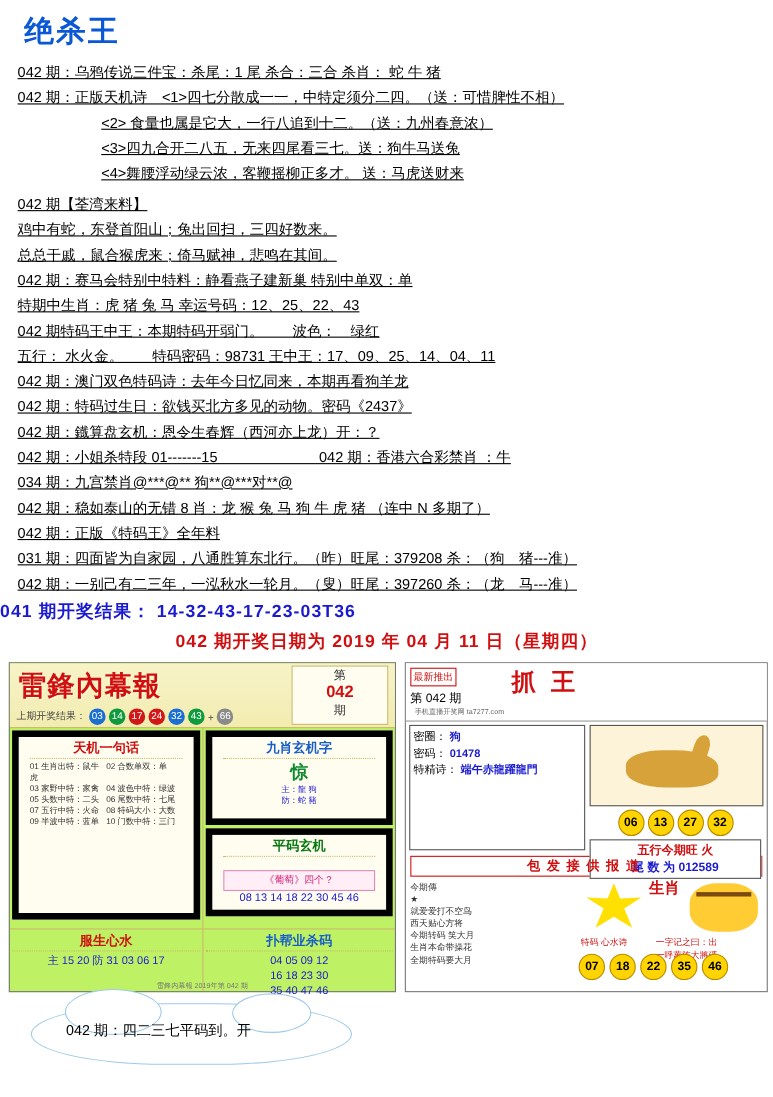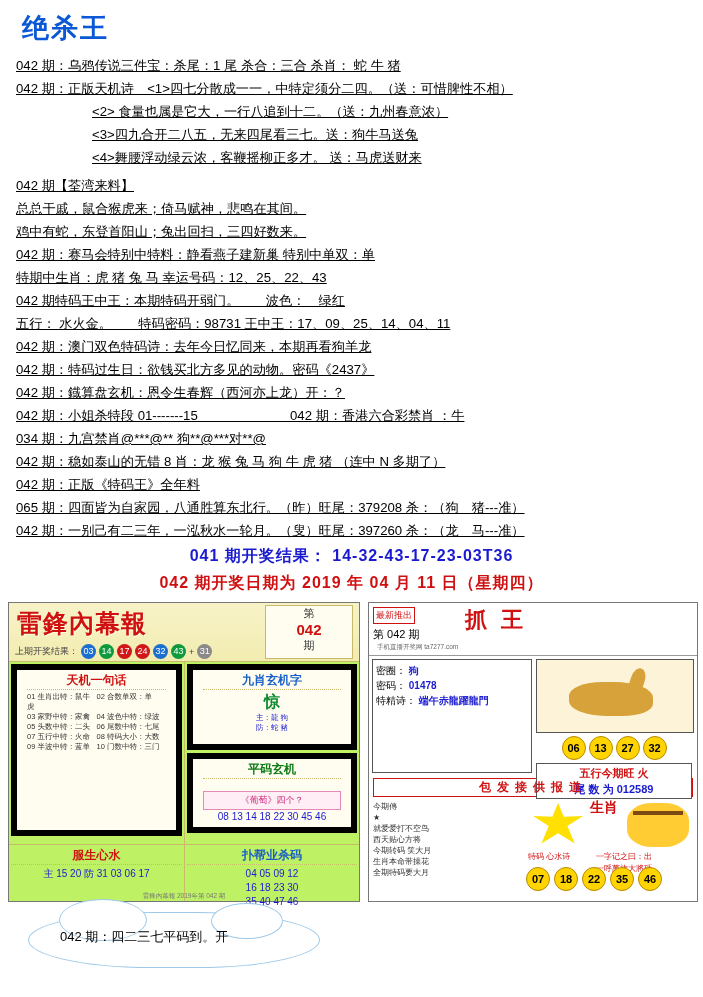--- a/index.html
+++ b/index.html
@@ -26,21 +26,21 @@
   .ln{
     font-size:13.2px;
     line-height:23px;
     white-space:nowrap;
     color:#000;
   }
   .ln.indent1{padding-left:76px;}
   .spacer{height:5px;}
 
   .result{
-    text-align:center;
+    text-align:left;
     color:#1a1ad0;
     font-size:16px;
     font-weight:bold;
     padding-top:4px;
     letter-spacing:1px;
   }
   .date{
     text-align:center;
     color:#d01010;
     font-size:16px;
@@ -229,34 +229,34 @@
   <div class="brand">绝杀王</div>
 
   <div class="lines">
     <div class="ln">042 期：乌鸦传说三件宝：杀尾：1 尾 杀合：三合 杀肖： 蛇 牛 猪</div>
     <div class="ln">042 期：正版天机诗　&lt;1&gt;四七分散成一一，中特定须分二四。（送：可惜脾性不相）</div>
     <div class="ln indent1">&lt;2&gt; 食量也属是它大，一行八追到十二。（送：九州春意浓）</div>
     <div class="ln indent1">&lt;3&gt;四九合开二八五，无来四尾看三七。送：狗牛马送兔</div>
     <div class="ln indent1">&lt;4&gt;舞腰浮动绿云浓，客鞭摇柳正多才。 送：马虎送财来</div>
     <div class="spacer"></div>
     <div class="ln">042 期【荃湾来料】</div>
+    <div class="ln">鸡中有蛇，东登首阳山；兔出回扫，三四好数来。</div>
     <div class="ln">总总干戚，鼠合猴虎来；倚马赋神，悲鸣在其间。</div>
-    <div class="ln">鸡中有蛇，东登首阳山；兔出回扫，三四好数来。</div>
     <div class="ln">042 期：赛马会特别中特料：静看燕子建新巢 特别中单双：单</div>
     <div class="ln">特期中生肖：虎 猪 兔 马 幸运号码：12、25、22、43</div>
     <div class="ln">042 期特码王中王：本期特码开弱门。　　波色：　绿红</div>
     <div class="ln">五行： 水火金。　　特码密码：98731 王中王：17、09、25、14、04、11</div>
     <div class="ln">042 期：澳门双色特码诗：去年今日忆同来，本期再看狗羊龙</div>
     <div class="ln">042 期：特码过生日：欲钱买北方多见的动物。密码《2437》</div>
     <div class="ln">042 期：鐡算盘玄机：恩令生春辉（西河亦上龙）开：？</div>
     <div class="ln">042 期：小姐杀特段 01-------15　　　　　　　042 期：香港六合彩禁肖 ：牛</div>
     <div class="ln">034 期：九宫禁肖@***@** 狗**@***对**@</div>
     <div class="ln">042 期：稳如泰山的无错 8 肖：龙 猴 兔 马 狗 牛 虎 猪 （连中 N 多期了）</div>
     <div class="ln">042 期：正版《特码王》全年料</div>
-    <div class="ln">065 期：四面皆为自家园，八通胜算东北行。（昨）旺尾：379208 杀：（狗　猪---准）</div>
+    <div class="ln">031 期：四面皆为自家园，八通胜算东北行。（昨）旺尾：379208 杀：（狗　猪---准）</div>
     <div class="ln">042 期：一别己有二三年，一泓秋水一轮月。（叟）旺尾：397260 杀：（龙　马---准）</div>
   </div>
 
   <div class="result">041 期开奖结果： 14-32-43-17-23-03T36</div>
   <div class="date">042 期开奖日期为 2019 年 04 月 11 日（星期四）</div>
 
   <div class="posters">
 
     <div class="poster left-poster">
       <div class="lp-top">
@@ -268,21 +268,21 @@
         </div>
         <div class="lp-balls">
           <span>上期开奖结果：</span>
           <span class="ball b-blue">03</span>
           <span class="ball b-green">14</span>
           <span class="ball b-red">17</span>
           <span class="ball b-red">24</span>
           <span class="ball b-blue">32</span>
           <span class="ball b-green">43</span>
           <span>+</span>
-          <span class="ball b-gray">31</span>
+          <span class="ball b-gray">66</span>
         </div>
       </div>
 
       <div class="lp-body">
         <div class="lp-col-a">
           <div class="panel" style="height:172px;">
             <div class="panel-h red">天机一句话</div>
             <div class="mini mini-grid">
               <span>01 生肖出特：鼠牛虎</span>
               <span>02 合数单双：单</span>

